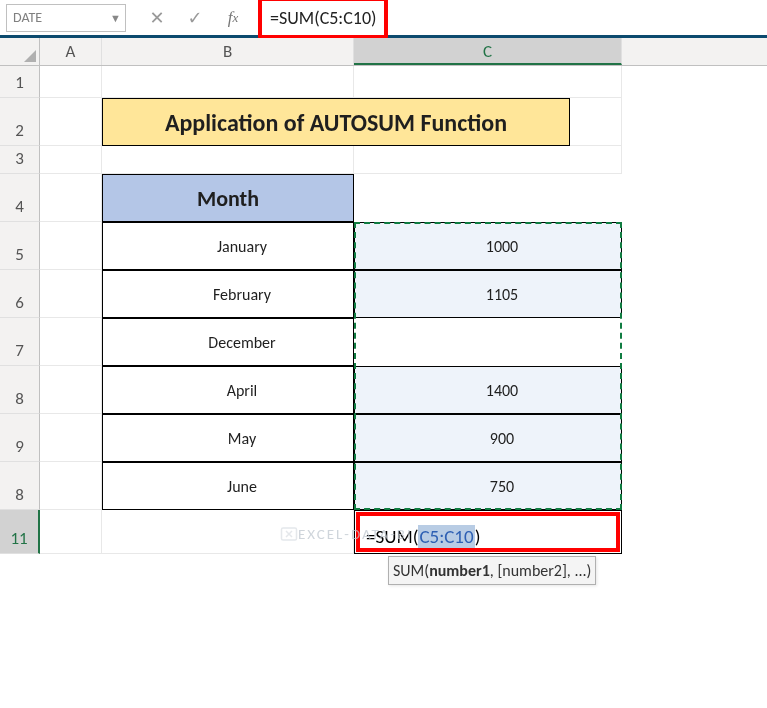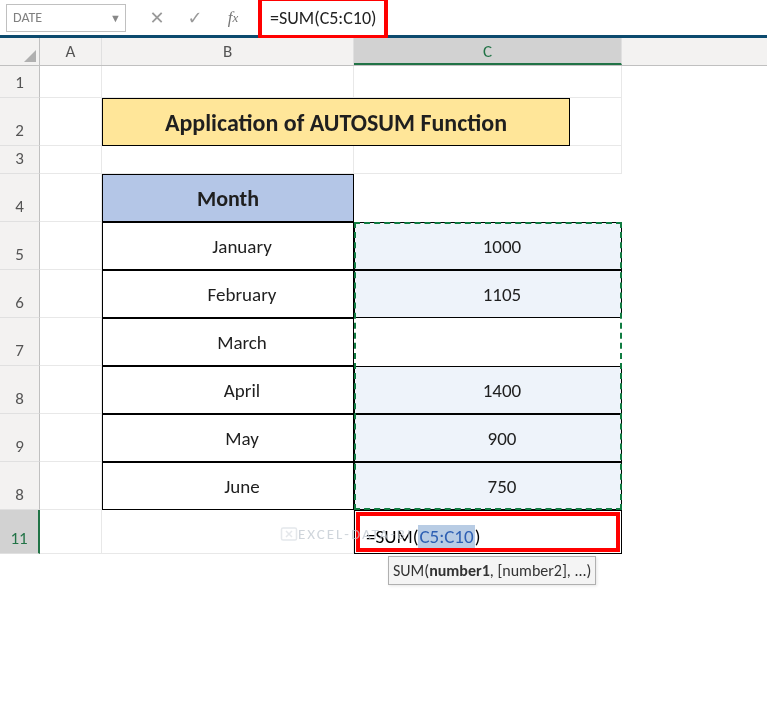--- a/index.html
+++ b/index.html
@@ -146,21 +146,21 @@
   .th {
     background: #B4C6E7;
     border: 1px solid #000;
     font-size: 22px;
     font-weight: bold;
     color: #1f1f1f;
   }
   .td {
     background: #fff;
     border: 1px solid #000;
-    font-size: 19px;
+    font-size: 16px;
     color: #1f1f1f;
     padding-left: 28px;
   }
   .td.selrange { background: #eef3fa; }
 
   
   .ants {
     position: absolute;
     border: 2px dashed #107c41;
     pointer-events: none;
@@ -266,21 +266,21 @@
   <div class="row">
     <div class="row-h r-hd">6</div>
     <div class="cell col-A r-hd"></div>
     <div class="cell col-B r-hd td">February</div>
     <div class="cell col-C r-hd td selrange">1105</div>
   </div>
 
   <div class="row">
     <div class="row-h r-hd">7</div>
     <div class="cell col-A r-hd"></div>
-    <div class="cell col-B r-hd td">March</div>
+    <div class="cell col-B r-hd td">December</div>
   </div>
 
   <div class="row">
     <div class="row-h r-hd">8</div>
     <div class="cell col-A r-hd"></div>
     <div class="cell col-B r-hd td">April</div>
     <div class="cell col-C r-hd td selrange">1400</div>
   </div>
 
   <div class="row">

